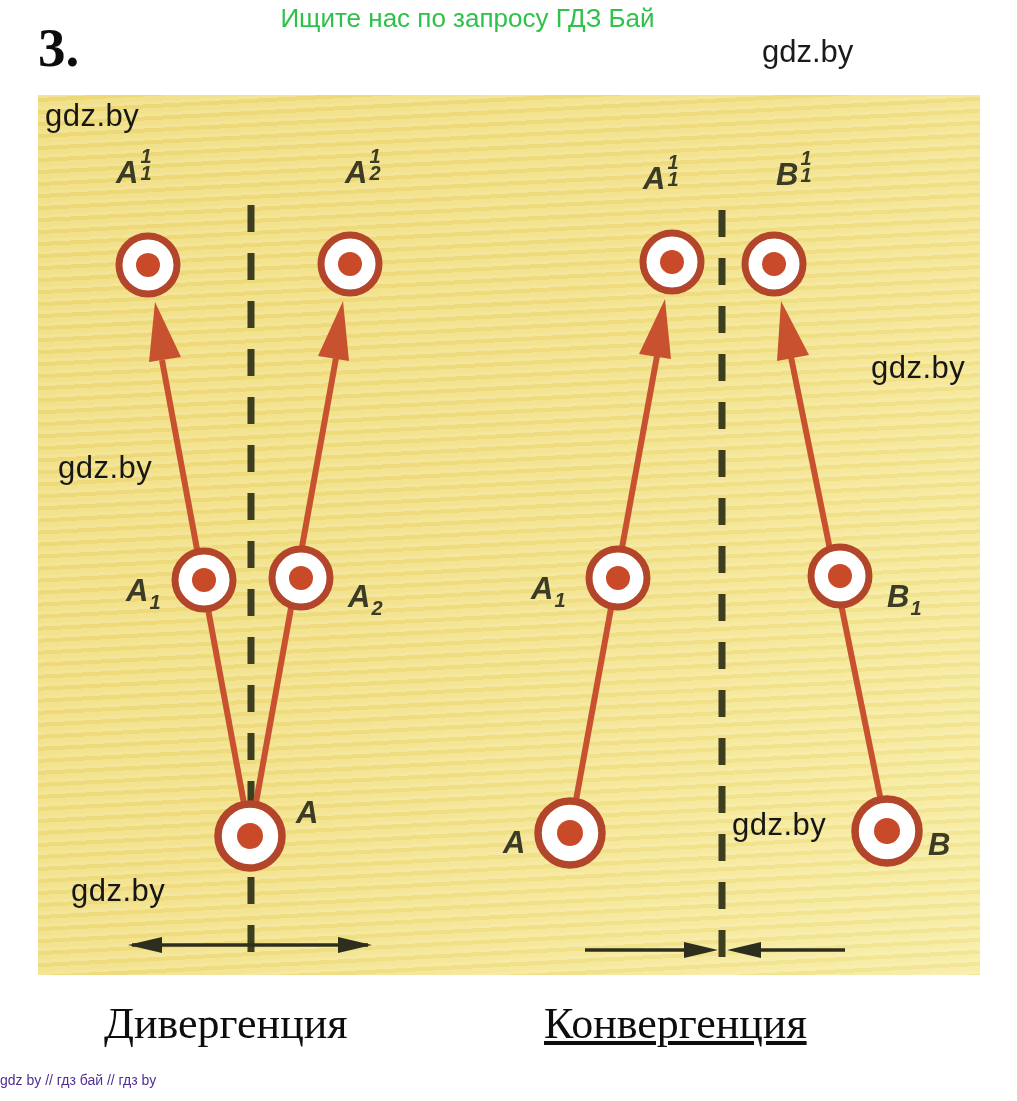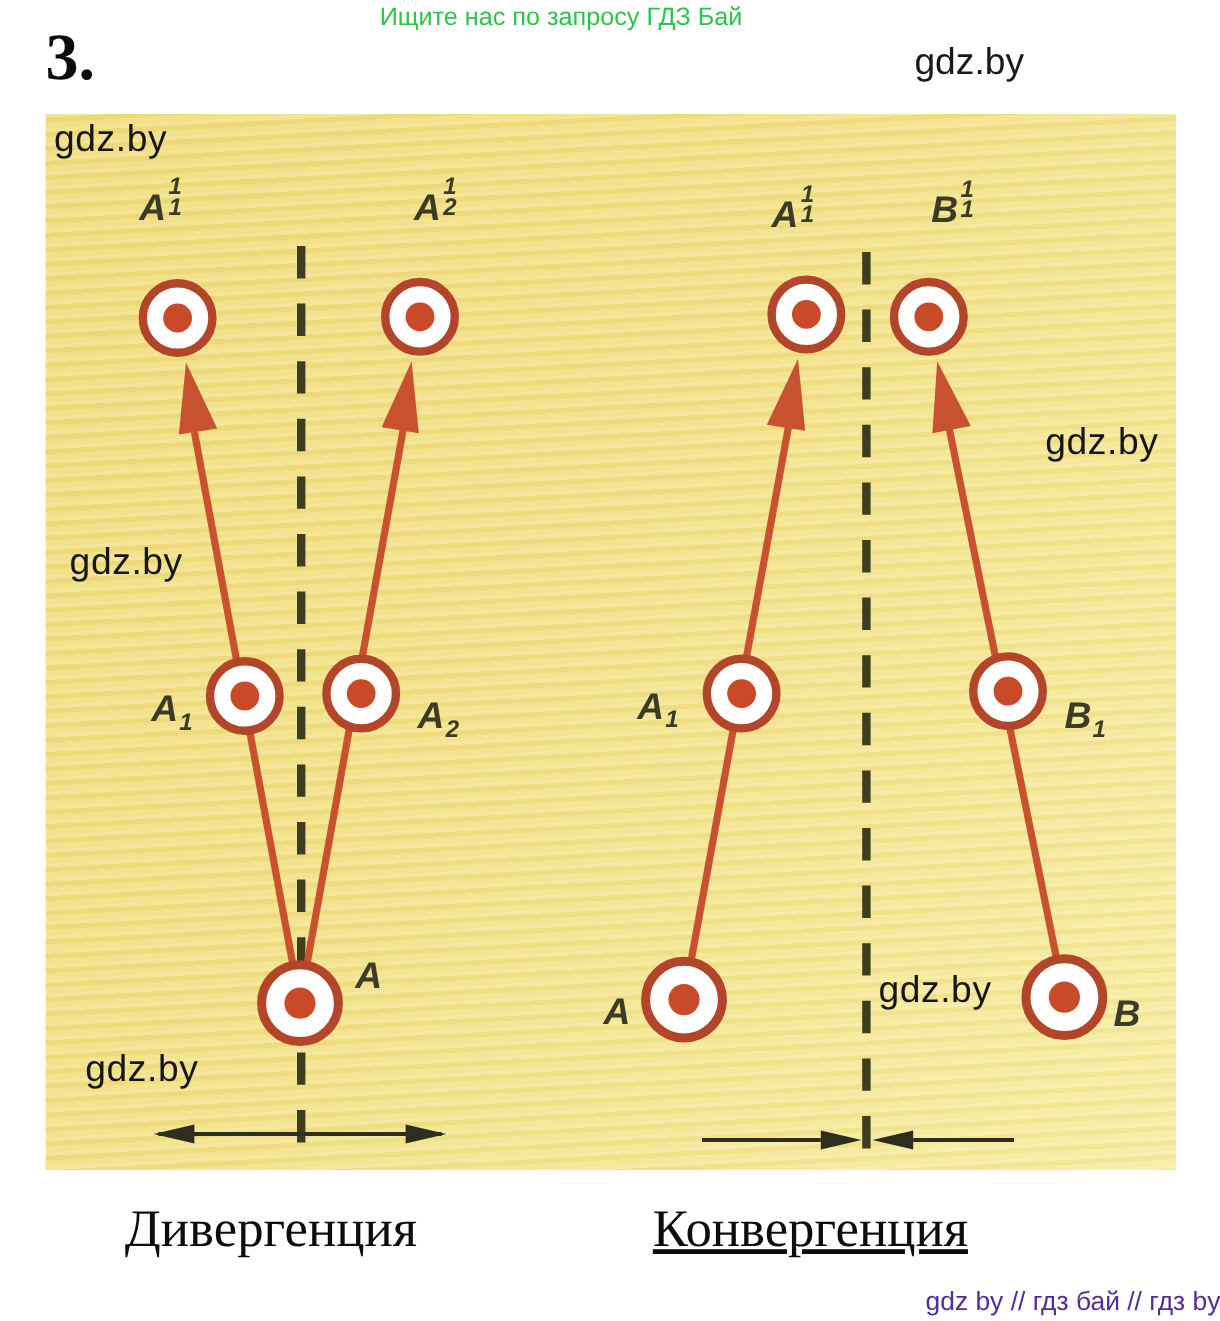--- a/index.html
+++ b/index.html
@@ -1,20 +1,20 @@
 <!DOCTYPE html>
 <html style="--accent_green: #2ec24b; --footer_purple: #512d96; --arrow_red: #c8522f; --ring_red: #b2452a; --dot_red: #c94a28; --dash_olive: #3d3d20; --label_olive: #3b3b26; --bg_yellow: #f2e082;"><head>
 <meta charset="utf-8">
 <style>
   html,body{margin:0;padding:0;background:#ffffff;}
   body{width:1017px;height:1101px;position:relative;overflow:hidden;
        font-family:"Liberation Sans",sans-serif;}
 
   .promo{position:absolute;left:0;top:3px;width:935px;text-align:center;
-         font-size:21px;font-weight:500;color:var(--accent_green,#2ec24b);}
+         font-size:26px;font-weight:500;color:var(--accent_green,#2ec24b);}
 
   .exnum{position:absolute;left:38px;top:20px;font-family:"Liberation Serif",serif;
          font-weight:bold;font-size:55px;color:#0c0c0c;line-height:1;}
 
   .site-top{position:absolute;left:762px;top:34px;font-size:31px;color:#1a1a1a;}
 
   
   .figure{position:absolute;left:38px;top:95px;width:942px;height:880px;
           background:
             repeating-linear-gradient(177deg,
@@ -32,22 +32,22 @@
   .lbl .letter{font-size:31px;line-height:1;}
   .lbl .stack{display:flex;flex-direction:column;font-size:20px;line-height:17px;
               margin-left:2px;transform:translateY(-9px);}
   .lbl .subonly{font-size:20px;line-height:1;margin-left:1px;transform:translateY(17px);}
 
   .caption{position:absolute;font-family:"Liberation Serif",serif;font-size:44px;
            color:#0d0d0d;top:1000px;line-height:1.1;}
   .caption-left{left:104px;}
   .caption-right{left:544px;text-decoration:underline;}
 
-  .footer{position:absolute;left:0;top:1072px;width:100%;text-align:right;
-          font-size:22px;color:var(--footer_purple,#512d96);}
+  .footer{position:absolute;left:0;top:1072px;width:100%;text-align:left;
+          font-size:14px;color:var(--footer_purple,#512d96);}
 </style>
 </head>
 <body>
 
 <div class="promo">Ищите нас по запросу ГДЗ Бай</div>
 <div class="exnum">3.</div>
 <div class="site-top">gdz.by</div>
 
 <div class="figure">
 

